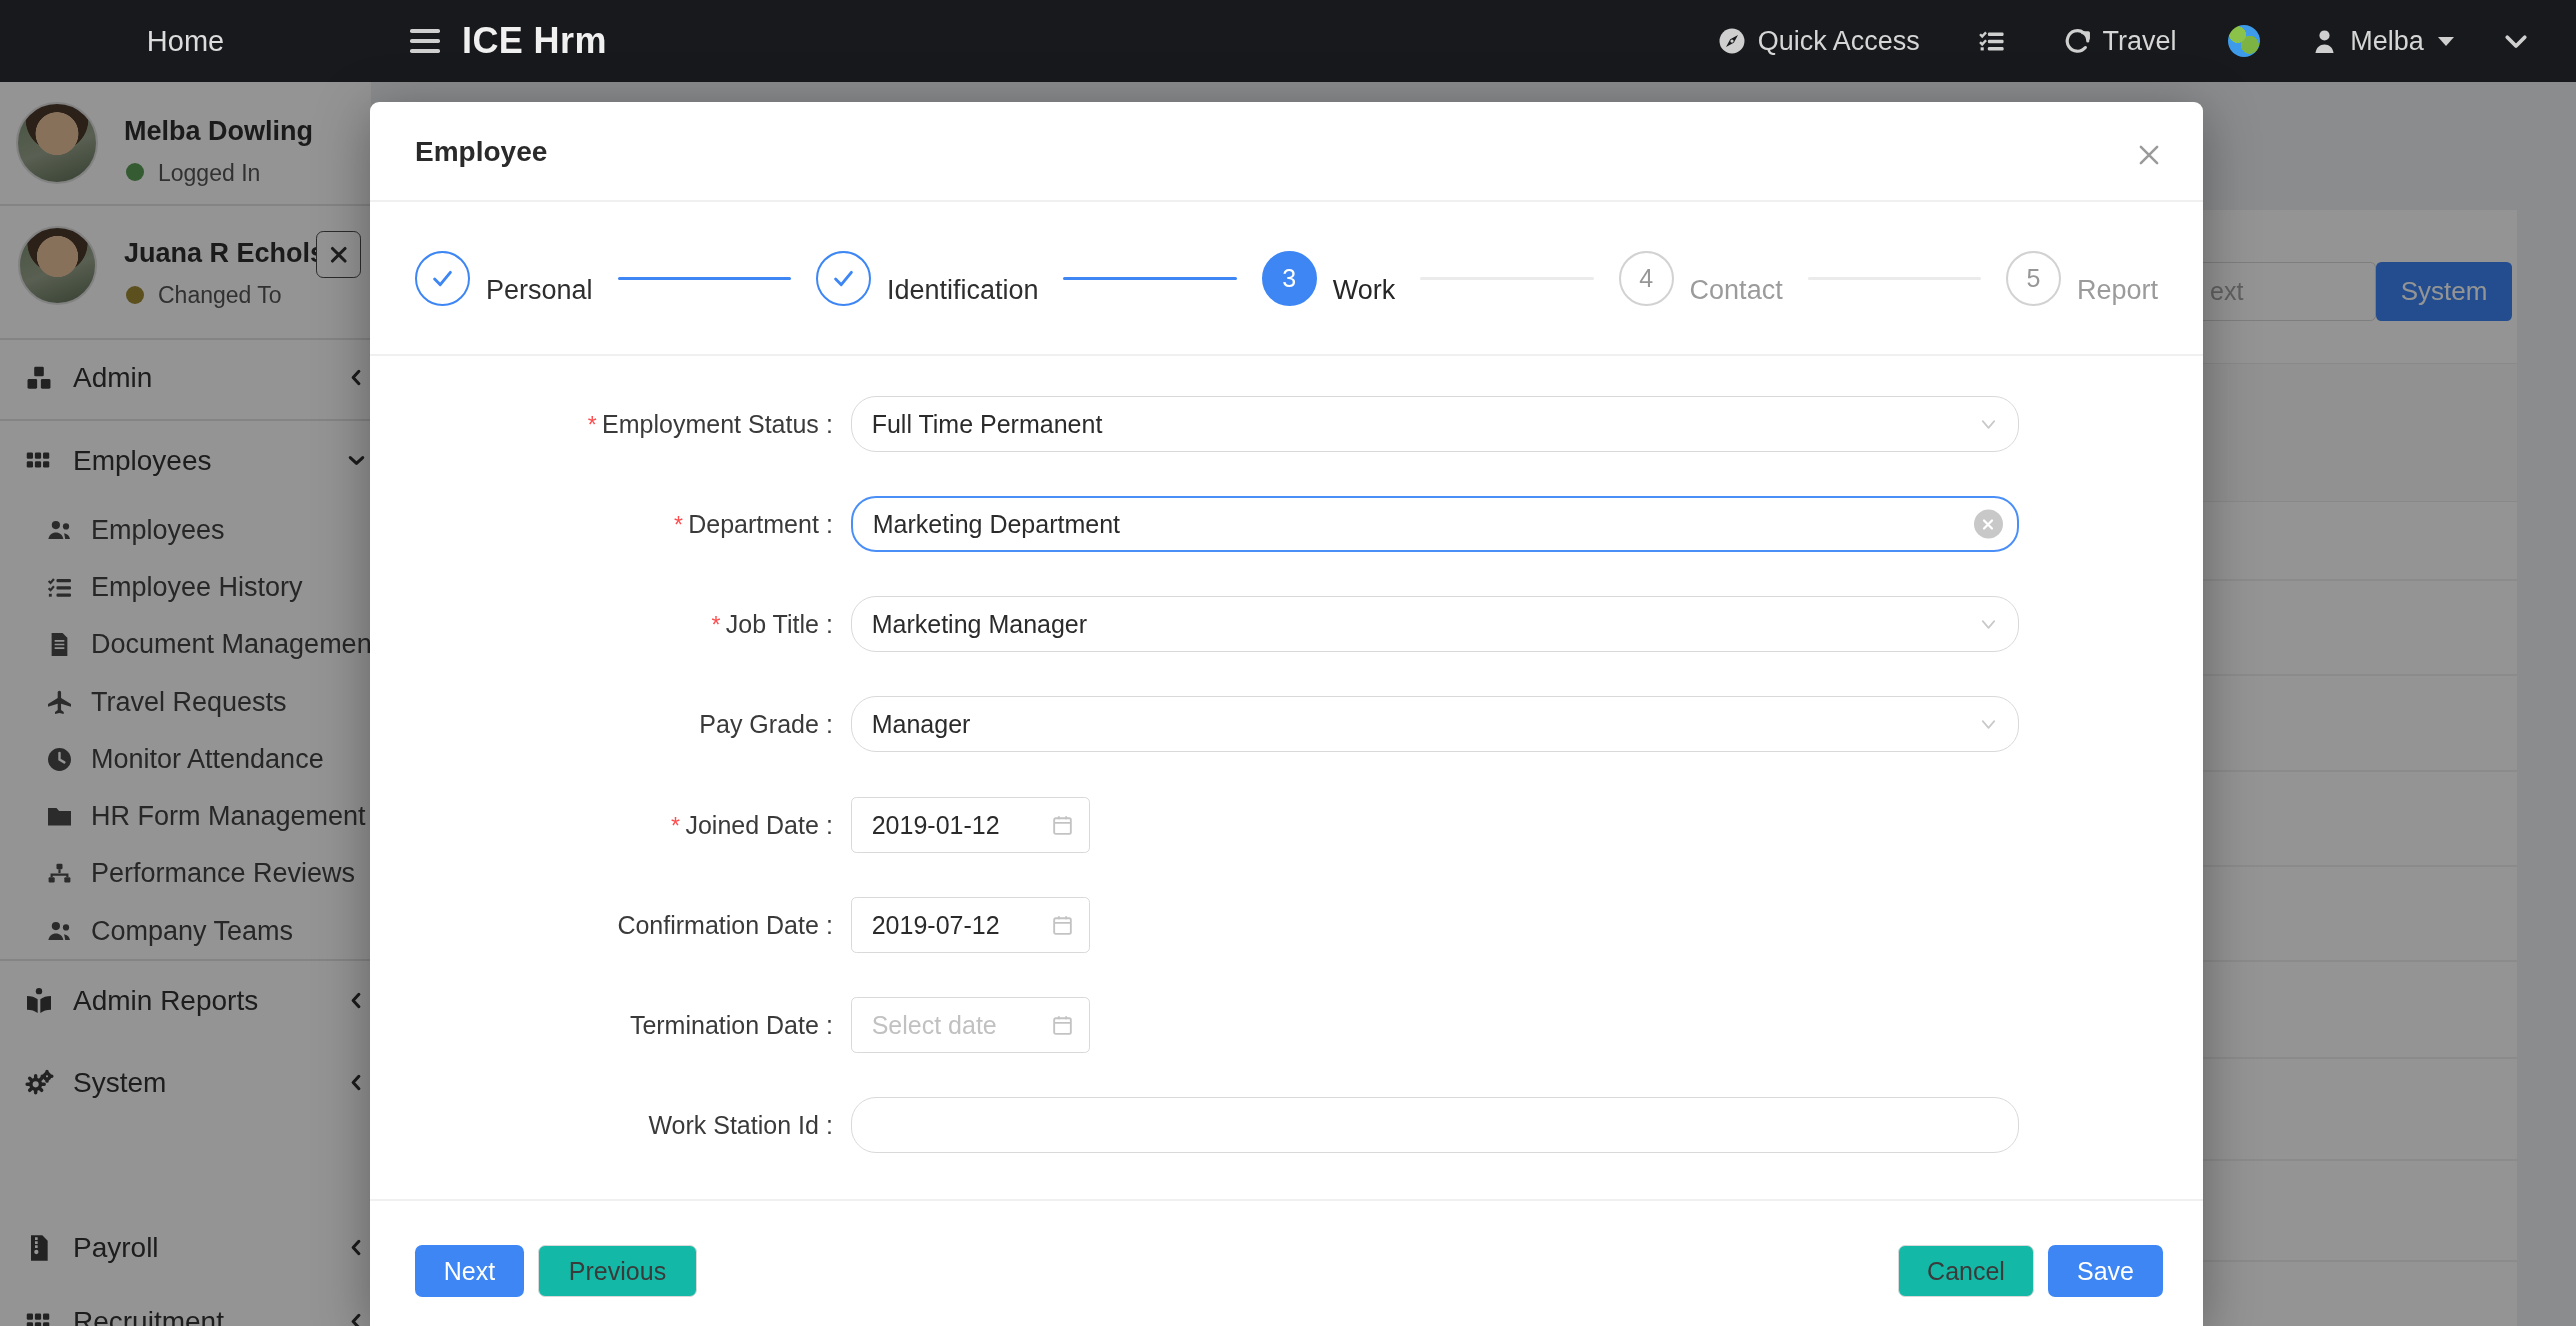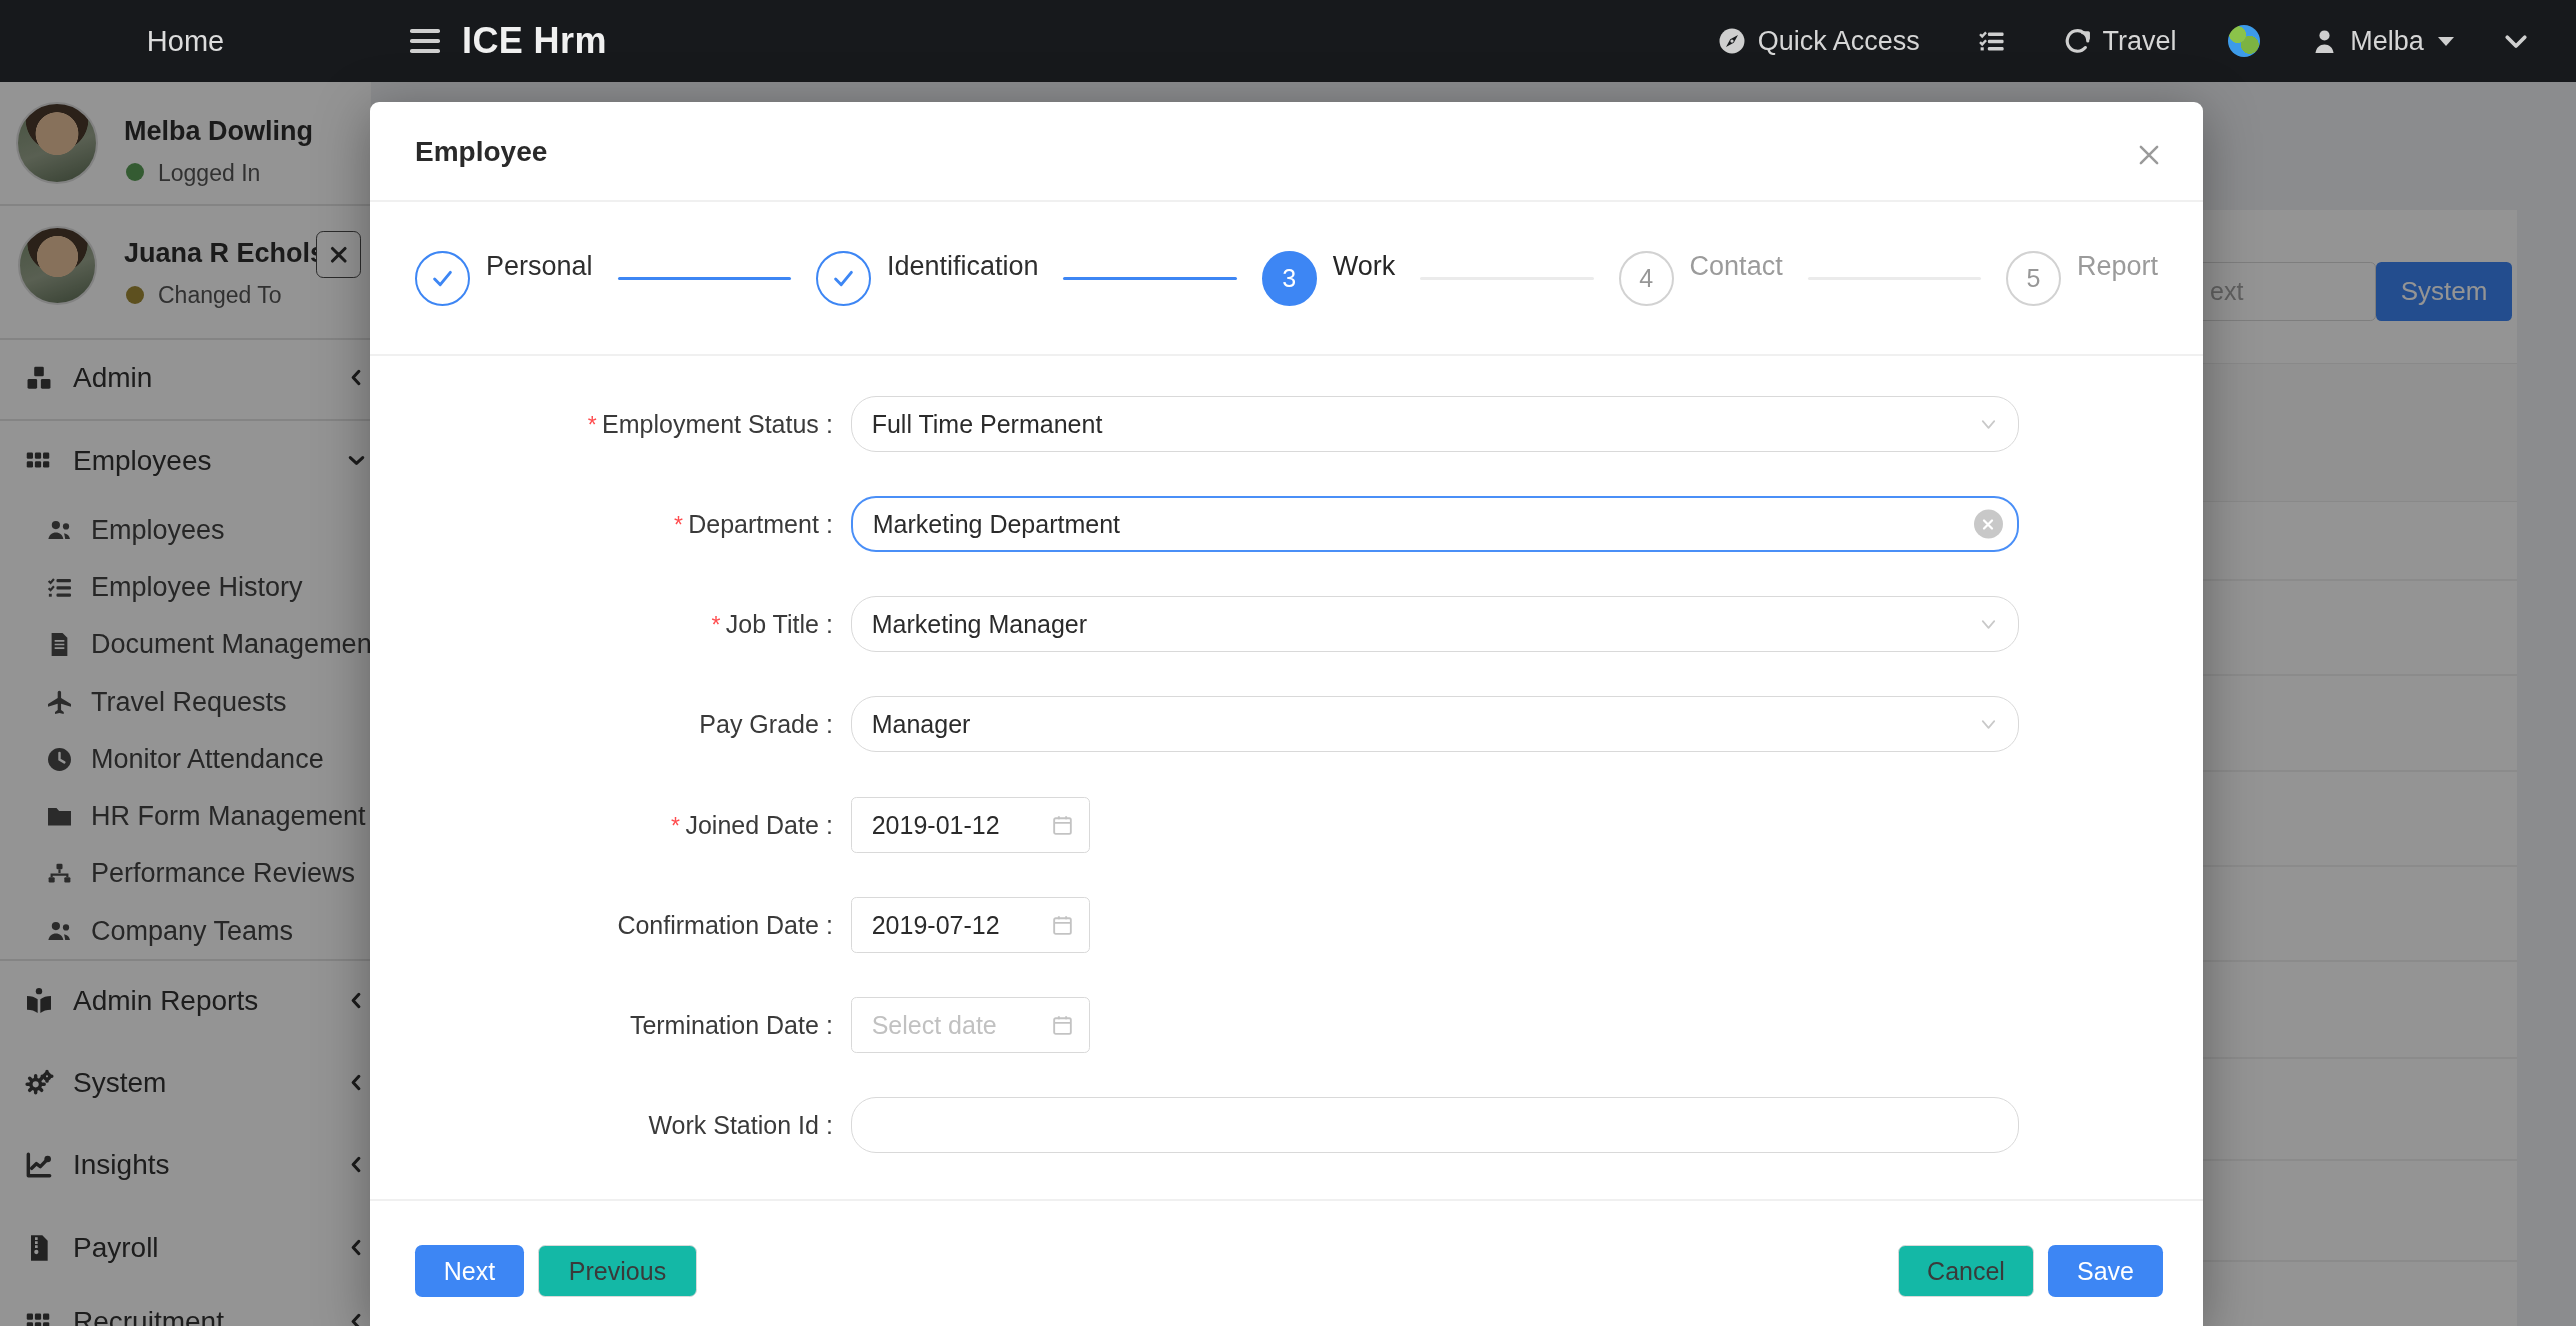--- a/index.html
+++ b/index.html
@@ -67,21 +67,21 @@
 
   
   .overlay { position:absolute; inset:0; background:rgba(0,0,0,0.42); z-index:40; }
   .modal { position:absolute; left:370px; top:102px; width:1833px; height:1224px; background:#fff;
            border-radius:9px 9px 0 0; z-index:60; box-shadow:0 10.7px 54px rgba(0,0,0,0.35); }
   .modal-title { position:absolute; left:45px; top:34px; font-size:28px; font-weight:600; color:#2a2a2a; }
   .modal-close { position:absolute; right:39px; top:38px; color:#9a9a9a; cursor:pointer; }
   .m-div { position:absolute; left:0; right:0; height:1.8px; background:#f0f0f0; }
 
   .steps { position:absolute; left:45px; right:45px; top:149px; height:55px; display:flex; align-items:center; }
-  .step { display:flex; align-items:flex-start; }
+  .step { display:flex; align-items:flex-end; }
   .s-circle { width:55px; height:55px; border-radius:50%; display:flex; align-items:center; justify-content:center;
               font-size:25px; flex:0 0 auto; }
   .s-circle.done { border:2.7px solid #3d86f4; color:#3d86f4; background:#fff; }
   .s-circle.active { background:#3d86f4; color:#fff; border:2.7px solid #3d86f4; }
   .s-circle.todo { border:2.7px solid #d2d2d2; color:#979797; background:#fff; }
   .s-label { margin-left:16px; font-size:27px; white-space:nowrap; }
   .s-label.dark { color:#2e2e2e; }
   .s-label.activel { color:#262626; font-weight:500; }
   .s-label.gray { color:#9b9b9b; }
   .s-line { flex:1; height:2.7px; margin:0 25px; border-radius:1.8px; }
@@ -406,34 +406,20 @@
             <circle cx="18" cy="7" r="2.1"></circle>
             <path d="M18 3.4v1.2M18 9.4v1.2M14.4 7h1.2M20.4 7h1.2"></path>
           </svg></span>
       <span class="ml">System</span>
       <span class="m-chev">
         <svg width="23" height="23" viewBox="0 0 24 24" fill="none" stroke="currentColor" stroke-width="3.2" stroke-linecap="round" stroke-linejoin="round">
             <polyline points="14.5 5.5 8.5 12 14.5 18.5"></polyline>
           </svg>
         </span>
     </div>
-    <div class="m-row" style="top:1054px">
-      <span class="mi">
-        <svg width="32" height="32" viewBox="0 0 24 24" fill="none" stroke="currentColor" stroke-width="2.6" stroke-linecap="round" stroke-linejoin="round">
-            <path d="M4 4v16h16"></path>
-            <polyline points="6.5 14.5 10 11 13 13.2 18.5 7.5"></polyline>
-            <circle cx="18.5" cy="7.5" r="1.2" fill="currentColor"></circle>
-          </svg></span>
-      <span class="ml">Insights</span>
-      <span class="m-chev">
-        <svg width="23" height="23" viewBox="0 0 24 24" fill="none" stroke="currentColor" stroke-width="3.2" stroke-linecap="round" stroke-linejoin="round">
-            <polyline points="14.5 5.5 8.5 12 14.5 18.5"></polyline>
-          </svg>
-        </span>
-    </div>
     <div class="m-row" style="top:1137px">
       <span class="mi">
         <svg width="32" height="32" viewBox="0 0 24 24" fill="currentColor">
             <path d="M6 2.5h8.5l4 4v15H6z"></path>
             <path d="M9 4h2v2H9zM9 7h2v2H9zM9 10h2v2H9z" fill="#fff"></path>
             <circle cx="10" cy="15" r="1.6" fill="#fff"></circle>
           </svg></span>
       <span class="ml">Payroll</span>
       <span class="m-chev">
         <svg width="23" height="23" viewBox="0 0 24 24" fill="none" stroke="currentColor" stroke-width="3.2" stroke-linecap="round" stroke-linejoin="round">

